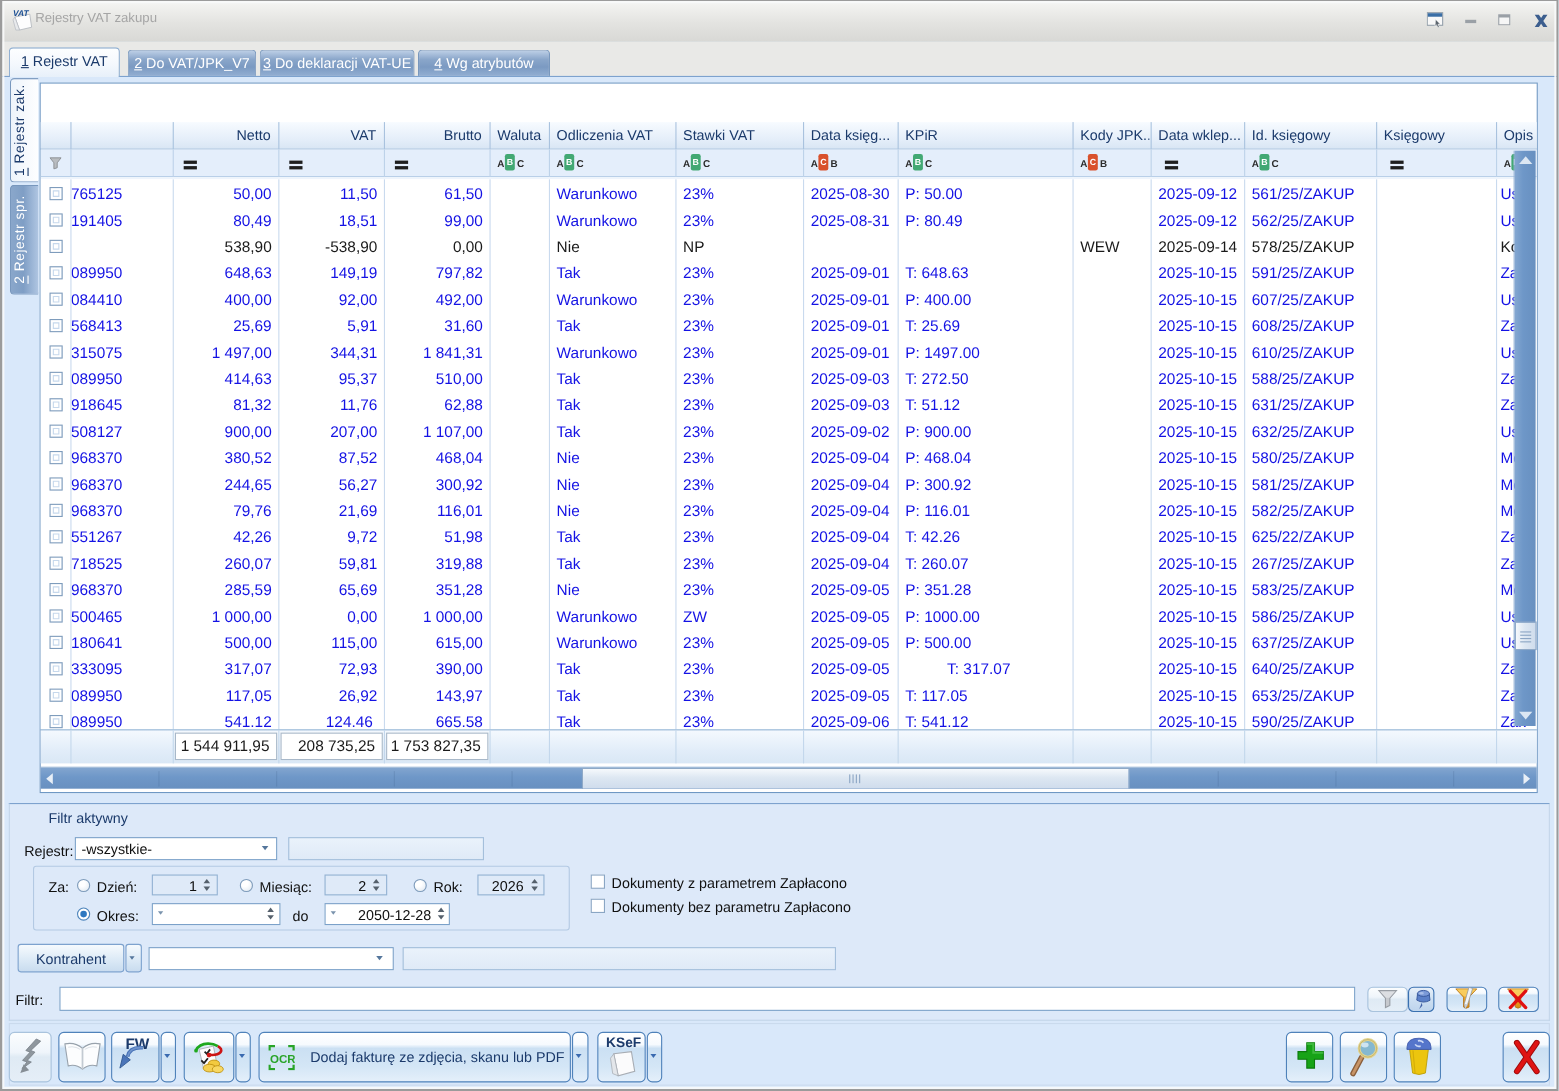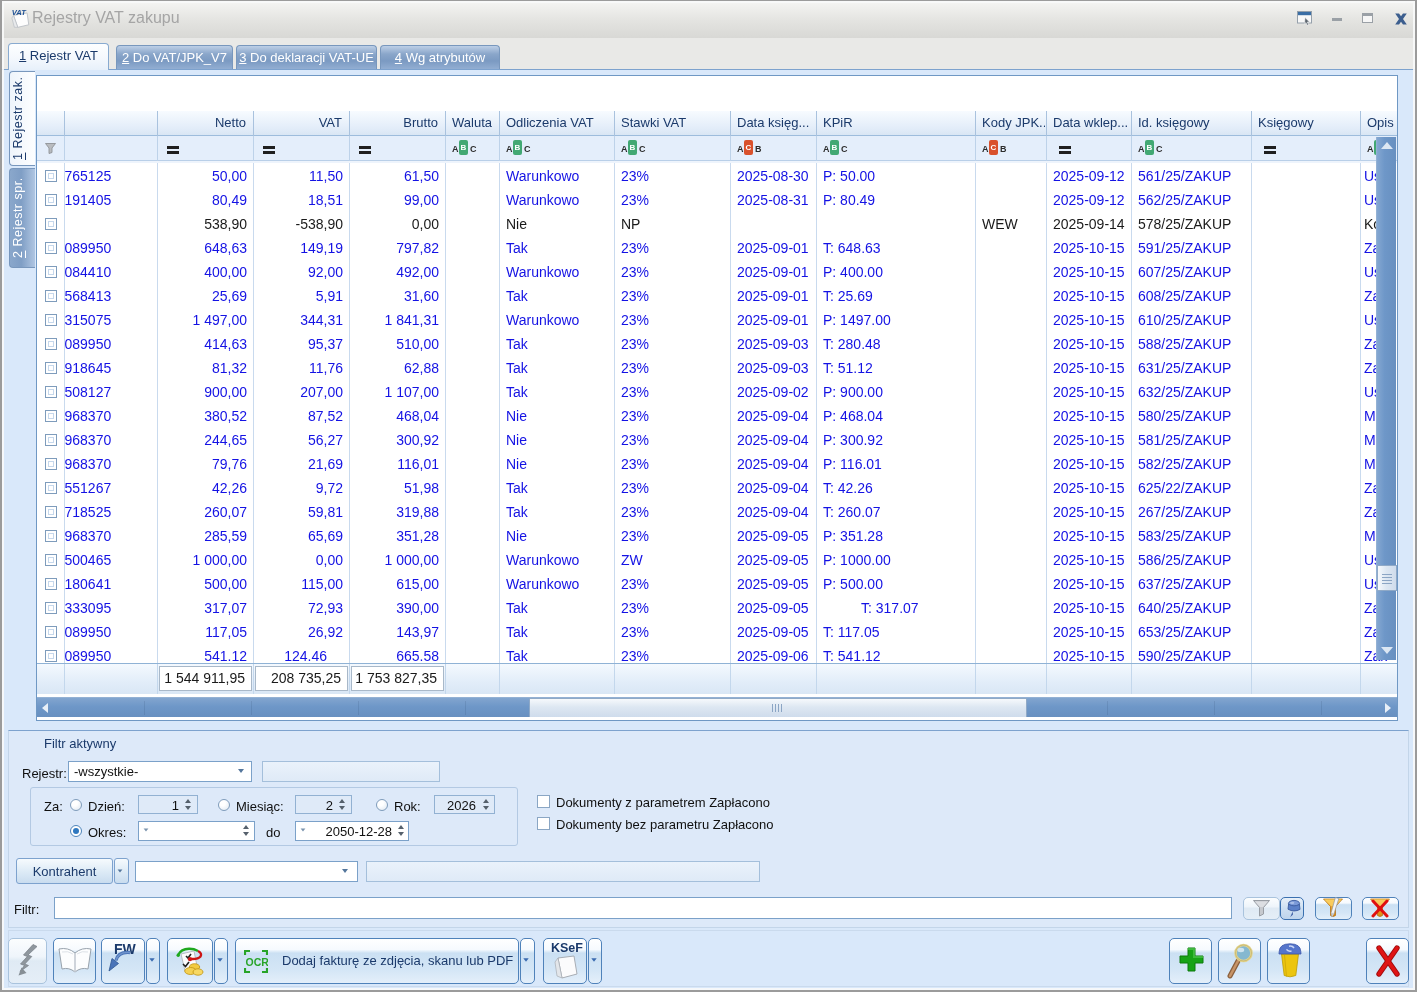--- a/index.html
+++ b/index.html
@@ -1,20 +1,20 @@
 <!DOCTYPE html>
 <html><head><meta charset="utf-8"><title>Rejestry VAT zakupu</title><style>
 *{margin:0;padding:0;box-sizing:border-box}
 html,body{width:1417px;height:992px;overflow:hidden}
 body{font-family:"Liberation Sans",sans-serif;background:#d9e8fa;position:relative}
 .abs{position:absolute}
 
 .frame{position:absolute;inset:0;border:2px solid #9b9b9b;border-top-width:1px;box-shadow:inset 0 0 0 2px rgba(248,249,250,0.9);pointer-events:none;z-index:90}
 .titlebar{position:absolute;left:1px;top:1px;width:1415px;height:37px;background:linear-gradient(#f5f5f3,#e3e3e0 55%,#d8d8d5)}
-.title{position:absolute;left:32px;top:9px;font-size:16px;color:#a5a5a5}
+.title{position:absolute;left:32px;top:9px;font-size:12px;color:#a5a5a5}
 .ticon{position:absolute;left:11px;top:6px;width:22px;height:24px}
 
 .tab{position:absolute;top:45px;height:24px;border:1px solid #7897bd;border-bottom:none;border-radius:4px 4px 0 0;font-size:13px;color:#fff;text-align:center;line-height:23px;white-space:nowrap;overflow:hidden;background:linear-gradient(#bdcfe6,#8aa6ca 35%,#7b9ac2 65%,#92aed2)}
 .tab.act{top:43px;height:27px;background:linear-gradient(#fdfeff,#f4f8fd 55%,#e7f0fa);color:#1b3a6b;border-color:#88aad0;z-index:5}
 .tabline{position:absolute;left:1px;top:69px;width:1415px;height:1px;background:#7da2ce}
 .page{position:absolute;left:1px;top:70px;width:1415px;height:918px;background:#d9e8fa}
 
 .vtab{position:absolute;left:9px;width:26px;border:1px solid #7897bd;border-right:none;border-radius:4px 0 0 4px;font-size:12.5px}
 .vtab span{position:absolute;left:1px;top:0;width:23px;height:100%;writing-mode:vertical-rl;transform:rotate(180deg);text-align:center;letter-spacing:0.5px;white-space:nowrap}
 .vtab.act{background:linear-gradient(to left,#fdfeff,#eef4fb);color:#1b3a6b;z-index:5}
@@ -294,21 +294,21 @@
 </div>
 <div class="row" style="top:169px">
 <span class="cb"></span>
 <span class="cell" style="left:27.5px">089950</span>
 <span class="cell r" style="left:120px;width:90px">414,63</span>
 <span class="cell r" style="left:216px;width:90px">95,37</span>
 <span class="cell r" style="left:312px;width:90px">510,00</span>
 <span class="cell" style="left:469px">Tak</span>
 <span class="cell" style="left:584px">23%</span>
 <span class="cell" style="left:700px">2025-09-03</span>
-<span class="cell" style="left:786px">T: 280.48</span>
+<span class="cell" style="left:786px">T: 272.50</span>
 <span class="cell" style="left:1016px">2025-10-15</span>
 <span class="cell" style="left:1101px">588/25/ZAKUP</span>
 <span class="cell" style="left:1327px">Zak</span>
 </div>
 <div class="row" style="top:193px">
 <span class="cb"></span>
 <span class="cell" style="left:27.5px">918645</span>
 <span class="cell r" style="left:120px;width:90px">81,32</span>
 <span class="cell r" style="left:216px;width:90px">11,76</span>
 <span class="cell r" style="left:312px;width:90px">62,88</span>
@@ -471,21 +471,21 @@
 <span class="cell" style="left:700px">2025-09-05</span>
 <span class="cell" style="left:786px">T: 117.05</span>
 <span class="cell" style="left:1016px">2025-10-15</span>
 <span class="cell" style="left:1101px">653/25/ZAKUP</span>
 <span class="cell" style="left:1327px">Zak</span>
 </div>
 <div class="row" style="top:481px">
 <span class="cb"></span>
 <span class="cell" style="left:27.5px">089950</span>
 <span class="cell r" style="left:120px;width:90px">541.12</span>
-<span class="cell r" style="left:200px;width:90px">124.46</span>
+<span class="cell r" style="left:212px;width:90px">124.46</span>
 <span class="cell r" style="left:312px;width:90px">665.58</span>
 <span class="cell" style="left:469px">Tak</span>
 <span class="cell" style="left:584px">23%</span>
 <span class="cell" style="left:700px">2025-09-06</span>
 <span class="cell" style="left:786px">T: 541.12</span>
 <span class="cell" style="left:1016px">2025-10-15</span>
 <span class="cell" style="left:1101px">590/25/ZAKUP</span>
 <span class="cell" style="left:1327px">Zak</span>
 </div>
 </div>

